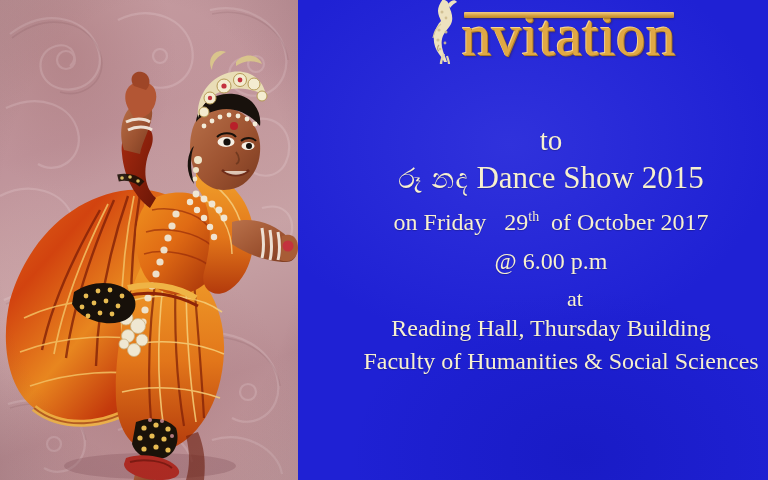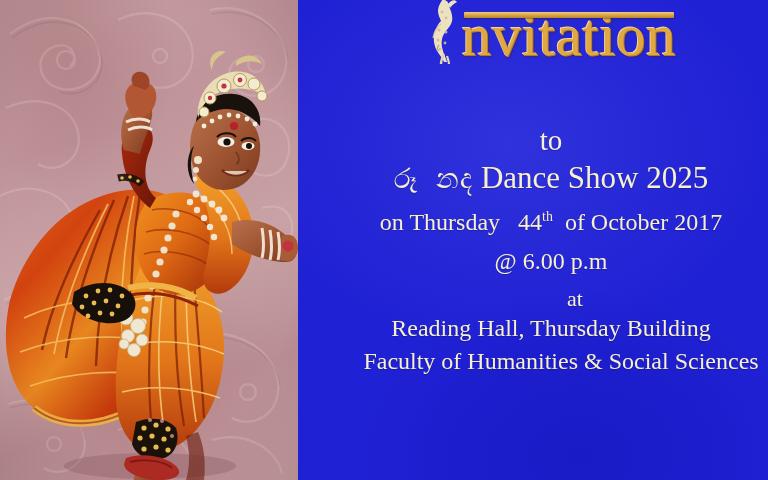--- a/index.html
+++ b/index.html
@@ -175,21 +175,21 @@
     color: #f7f0cf;
     font-family: "Liberation Serif", "DejaVu Serif", serif;
     font-size: 24px;
     white-space: nowrap;
     text-align: center;
     text-shadow: 0 1px 1px rgba(0,0,0,0.22);
     transform: translateX(10px);
   }
 
   .sinhala {
-    font-family: Liberation Mono, monospace;
+    font-family: Liberation Sans, sans-serif;
     font-size: 28px;
     letter-spacing: 1px;
   }
 
   sup.ord {
     font-size: 0.58em;
     vertical-align: super;
     line-height: 0;
     text-align: right;
   }
@@ -548,26 +548,26 @@
           <span class="title-bar"></span>
           <span>nvitation</span>
         </div>
       </div>
 
 
       <div class="line line-to">to</div>
 
       <div class="line line-show">
         <span class="sinhala">රූ නද</span>
-        <span>Dance Show 2025</span>
+        <span>Dance Show 2015</span>
       </div>
 
       <div class="line line-date">
-        <span>on Thursday</span>
-        <span>&nbsp;&nbsp;</span><span>44</span><sup class="ord">th</sup>
+        <span>on Friday</span>
+        <span>&nbsp;&nbsp;</span><span>29</span><sup class="ord">th</sup>
         <span>&nbsp;</span><span>of October 2017</span>
       </div>
 
       <div class="line line-time">@ 6.00 p.m</div>
 
       <div class="line line-at">at</div>
 
       <div class="line line-venue1">Reading Hall, Thursday Building</div>
 
       <div class="line-venue2">Faculty of Humanities &amp; Social Sciences</div>

